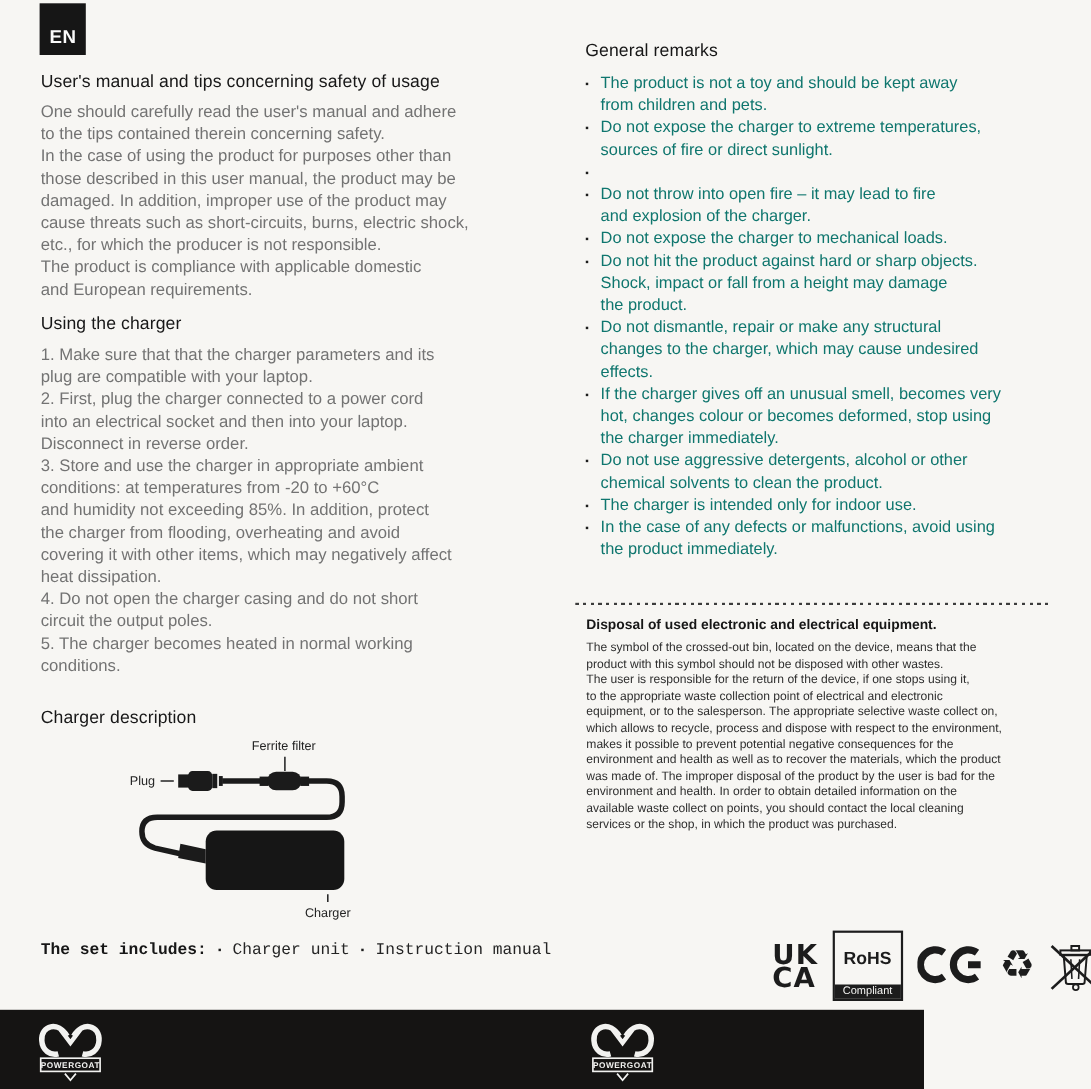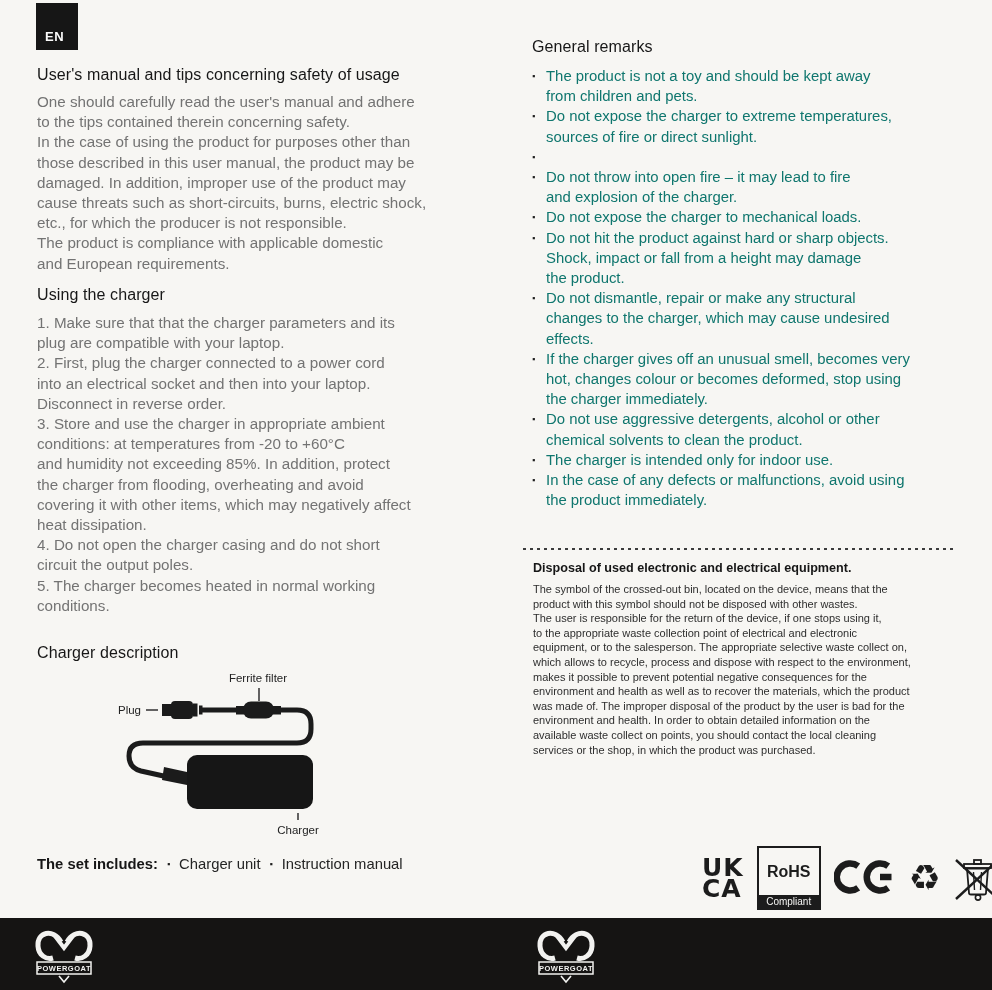--- a/index.html
+++ b/index.html
@@ -8,48 +8,48 @@
     position:relative; width:992px; height:990px; overflow:hidden;
     background:#f7f6f3;
     font-family:"Liberation Sans", sans-serif;
     color:#262626;
   }
   .abs { position:absolute; }
   h2.sec { font-size:16px; font-weight:400; color:#171717; letter-spacing:.1px; }
   .para { font-size:15.2px; line-height:20.2px; white-space:pre-line; color:#737373; }
   .badge {
     left:36px; top:3px; width:42px; height:47px; background:#161616;
-    color:#fafafa; font-weight:700; font-size:13px;
+    color:#fafafa; font-weight:700; font-size:17px;
     display:flex; align-items:flex-end; justify-content:flex-start;
     padding:0 0 6px 9px; letter-spacing:.5px;
   }
   
   .bullets { left:532px; top:66px; width:448px; list-style:none; }
   .bullets li { display:flex; align-items:flex-start; }
   .bullets .bmark { font-size:9px; line-height:20.2px; width:14px; flex:0 0 14px; color:#1d1d1d; }
   .bullets .btext { font-size:14.9px; line-height:20.2px; white-space:pre-line; color:#0f766e; }
   .divider {
     left:523px; top:548px; width:432px; height:2px;
     background:repeating-linear-gradient(90deg,#3c3c3c 0 3px,transparent 3px 7px);
   }
   .disposal-h { left:533px; top:561px; font-size:12.6px; font-weight:700; color:#161616; }
   .disposal-p { left:533px; top:582px; width:440px; font-size:11px; line-height:14.6px; white-space:pre-line; color:#2e2e2e; }
   
-  .setline { left:37px; top:856px; font-size:14.8px; color:#242424; display:flex; align-items:center; gap:9px; }
+  .setline { left:37px; top:856px; font-size:14.8px; color:#242424; display:flex; align-items:center; gap:9px;font-family:Liberation Mono, monospace; }
   .setline .lbl { font-weight:700; color:#161616; }
   .setline .sq { font-size:9px; position:relative; top:0px; color:#1d1d1d; }
   
   .marks { left:702px; top:846px; display:flex; align-items:center; gap:13px; }
   .ukca { font-weight:700; font-size:25px; line-height:21px; color:#1c1c1c; letter-spacing:1px; font-family:"DejaVu Sans", sans-serif; }
   .rohs { border:2.5px solid #1c1c1c; width:64px; text-align:center; background:#f7f6f3; }
   .rohs .t { font-weight:700; font-size:16px; color:#1c1c1c; padding:14px 2px; line-height:19px; }
   .rohs .b { background:#1c1c1c; color:#f5f5f3; font-size:10px; line-height:13px; }
   .recycle { font-family:"DejaVu Sans", sans-serif; font-size:36px; line-height:36px; color:#1c1c1c; }
   
-  .footerbar { left:0; top:918px; width:992px; height:72px; background:#151413; }
+  .footerbar { left:0; top:918px; width:840px; height:72px; background:#151413; }
   .diagram text { font-family:"Liberation Sans", sans-serif; }
 </style>
 </head>
 <body>
 
 <div class="page">
 
   <div class="abs badge">
     <span>EN</span>
   </div>

